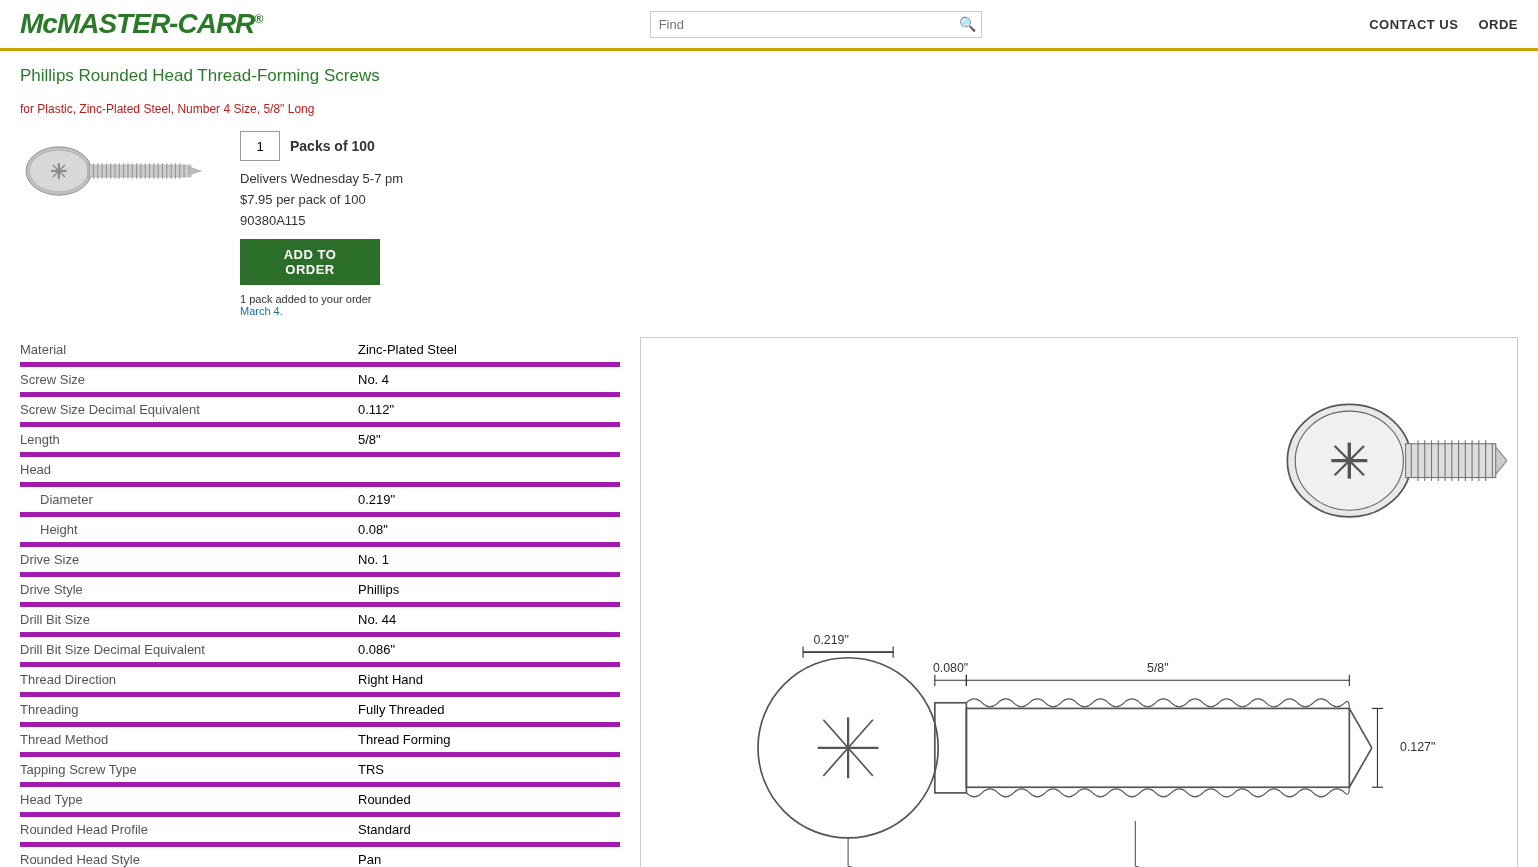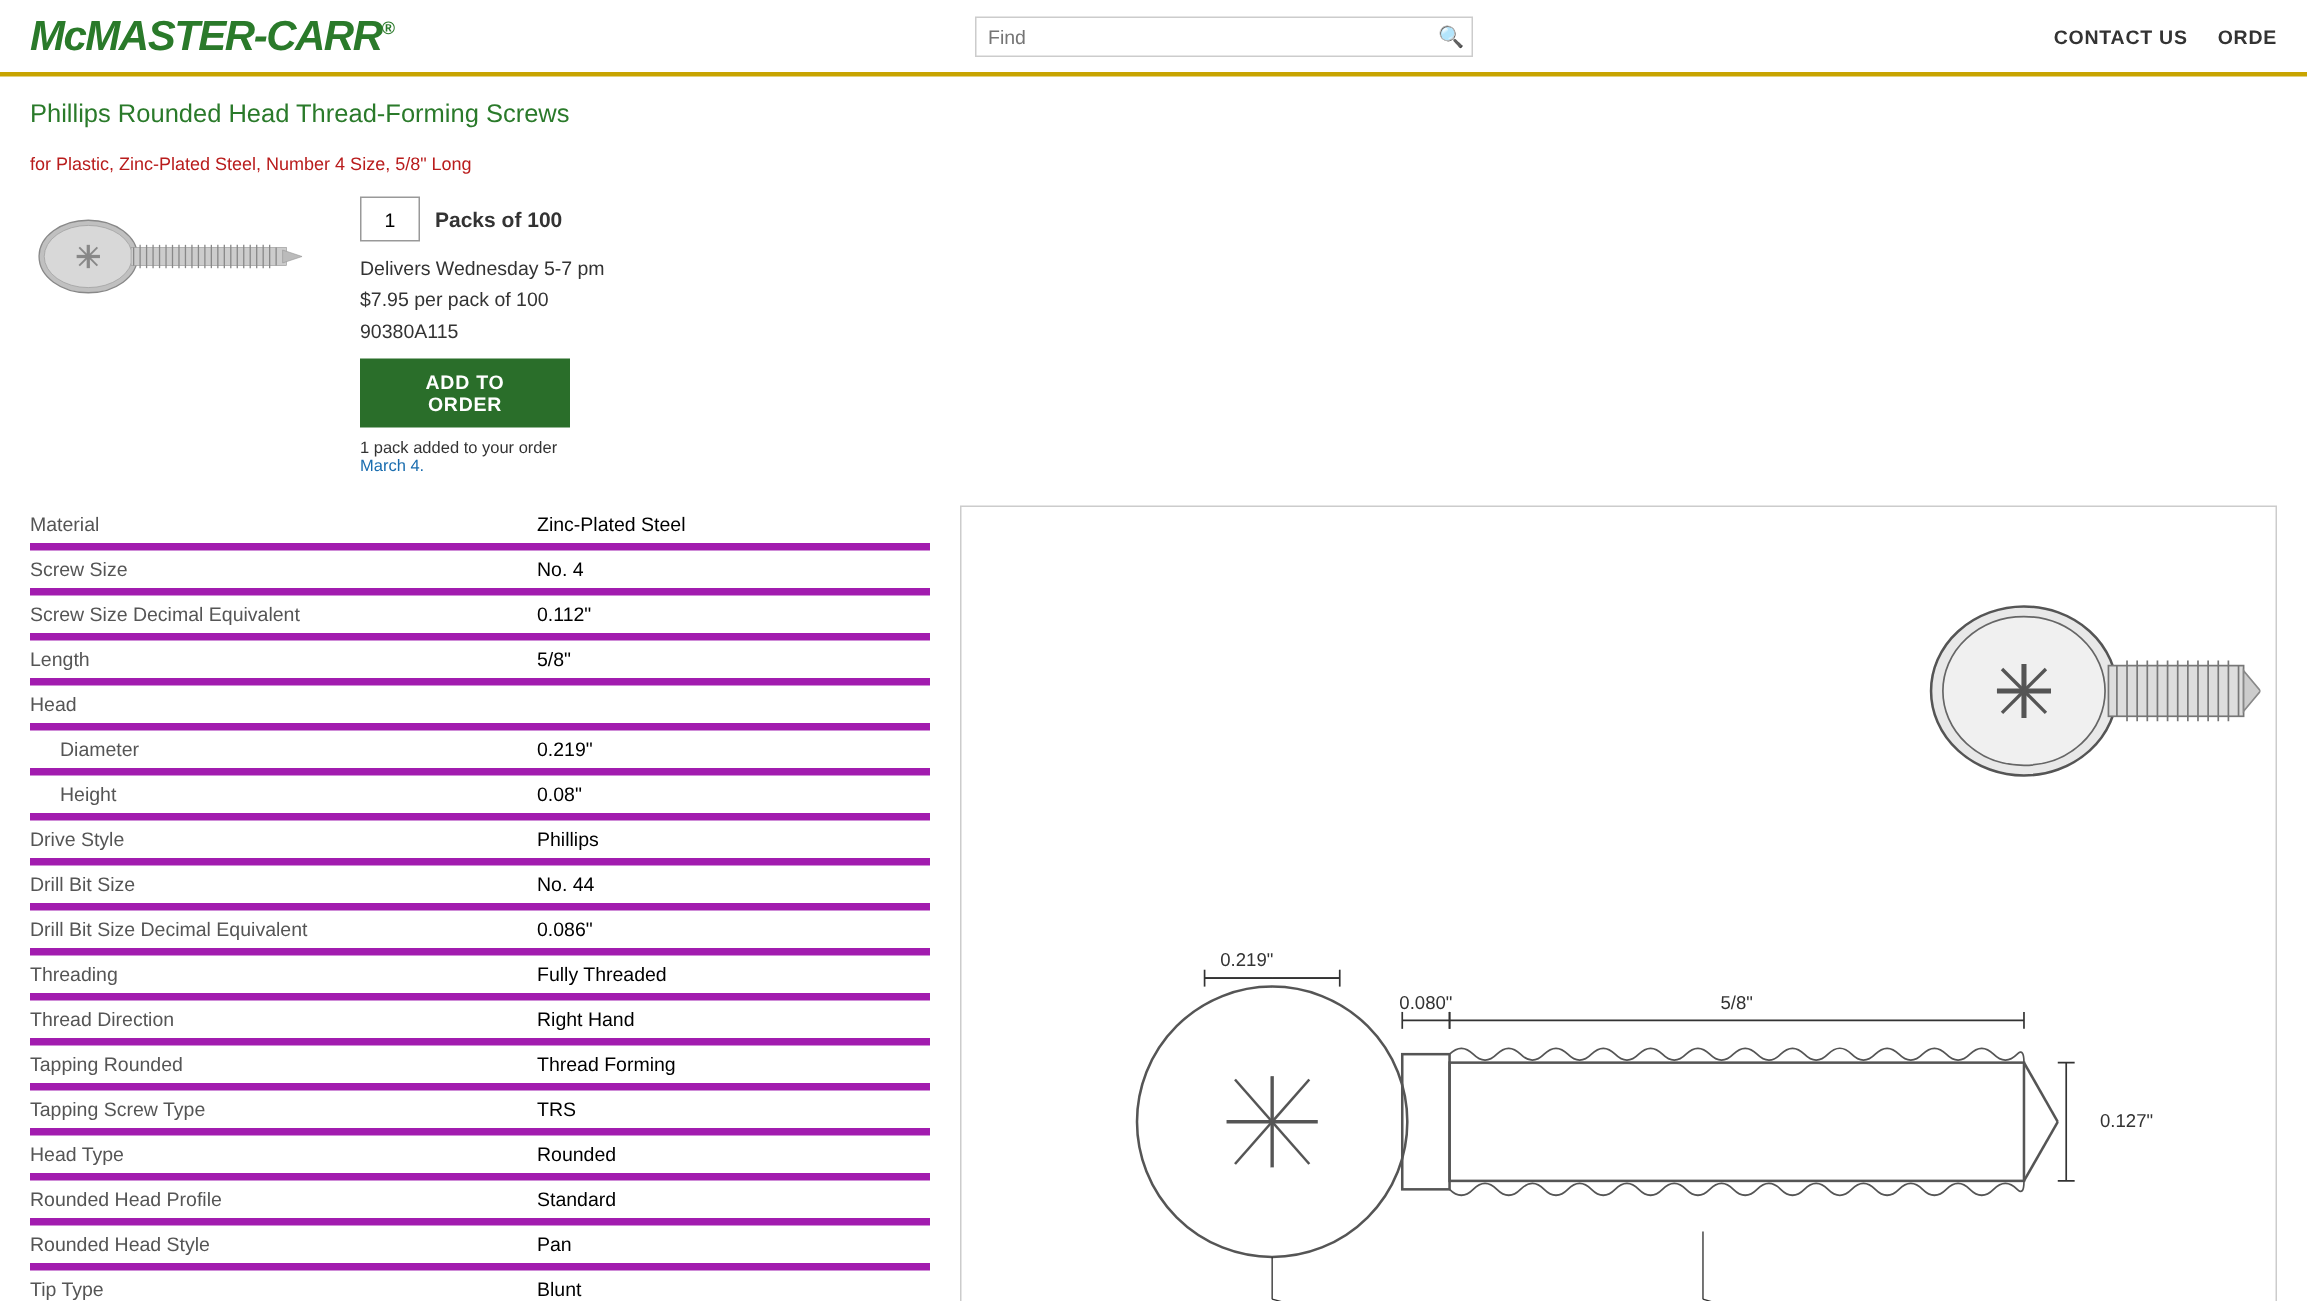--- a/index.html
+++ b/index.html
@@ -317,41 +317,45 @@
             </tr>
             <tr class="sub-row">
               <td>Diameter</td>
               <td>0.219"</td>
             </tr>
             <tr class="sub-row">
               <td>Height</td>
               <td>0.08"</td>
             </tr>
             <tr>
+              <td>Drive Size</td>
+              <td>No. 1</td>
+            </tr>
+            <tr>
               <td>Drive Style</td>
               <td>Phillips</td>
             </tr>
             <tr>
               <td>Drill Bit Size</td>
               <td>No. 44</td>
             </tr>
             <tr>
               <td>Drill Bit Size Decimal Equivalent</td>
               <td>0.086"</td>
             </tr>
             <tr>
+              <td>Thread Direction</td>
+              <td>Right Hand</td>
+            </tr>
+            <tr>
               <td>Threading</td>
               <td>Fully Threaded</td>
             </tr>
             <tr>
-              <td>Thread Direction</td>
-              <td>Right Hand</td>
-            </tr>
-            <tr>
-              <td>Tapping Rounded</td>
+              <td>Thread Method</td>
               <td>Thread Forming</td>
             </tr>
             <tr>
               <td>Tapping Screw Type</td>
               <td>TRS</td>
             </tr>
             <tr>
               <td>Head Type</td>
               <td>Rounded</td>
             </tr>

